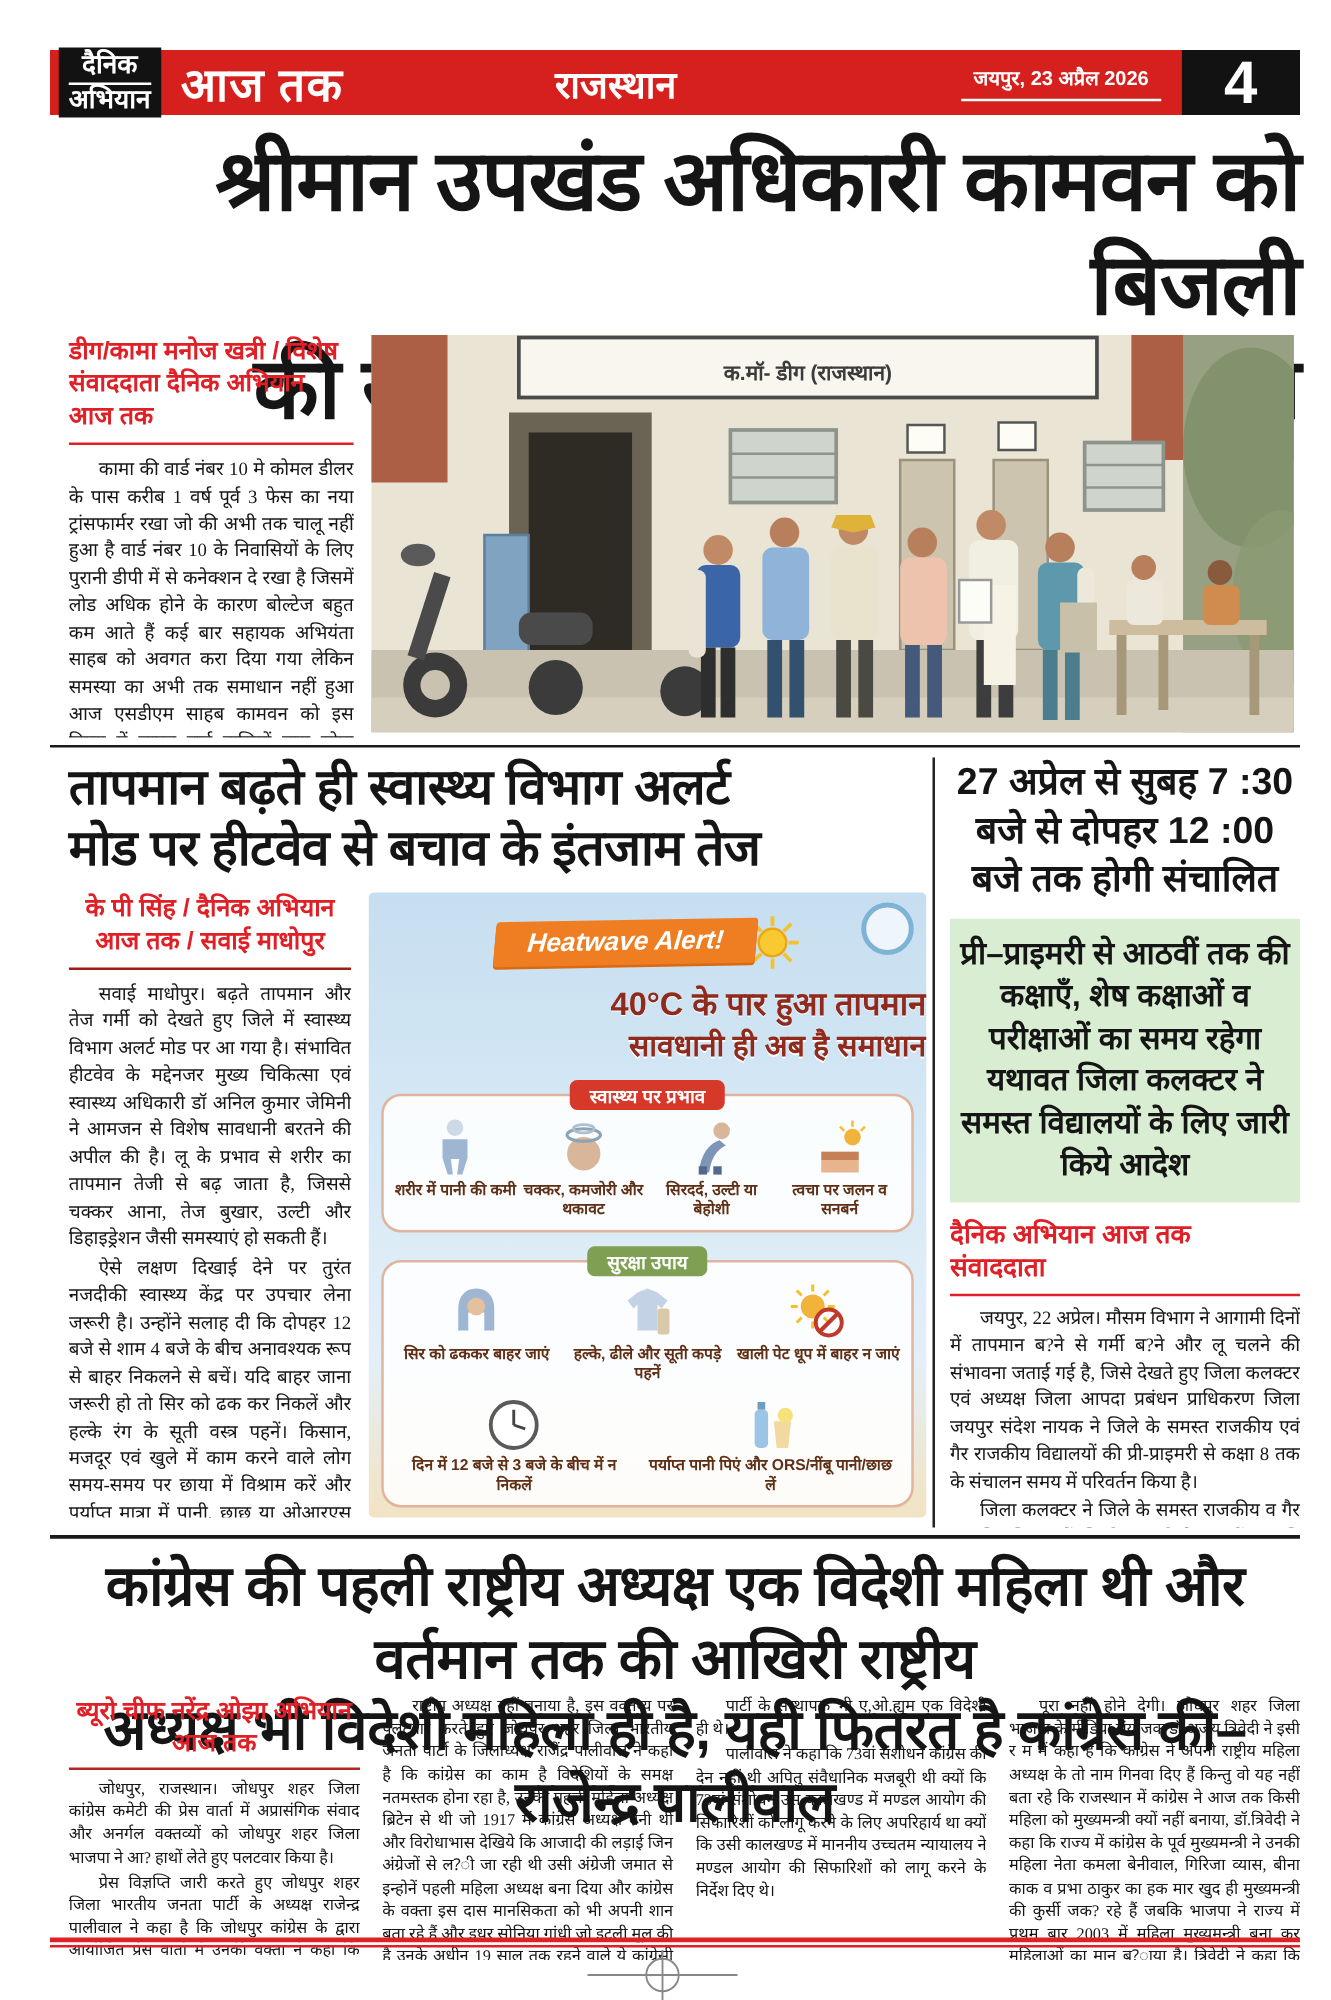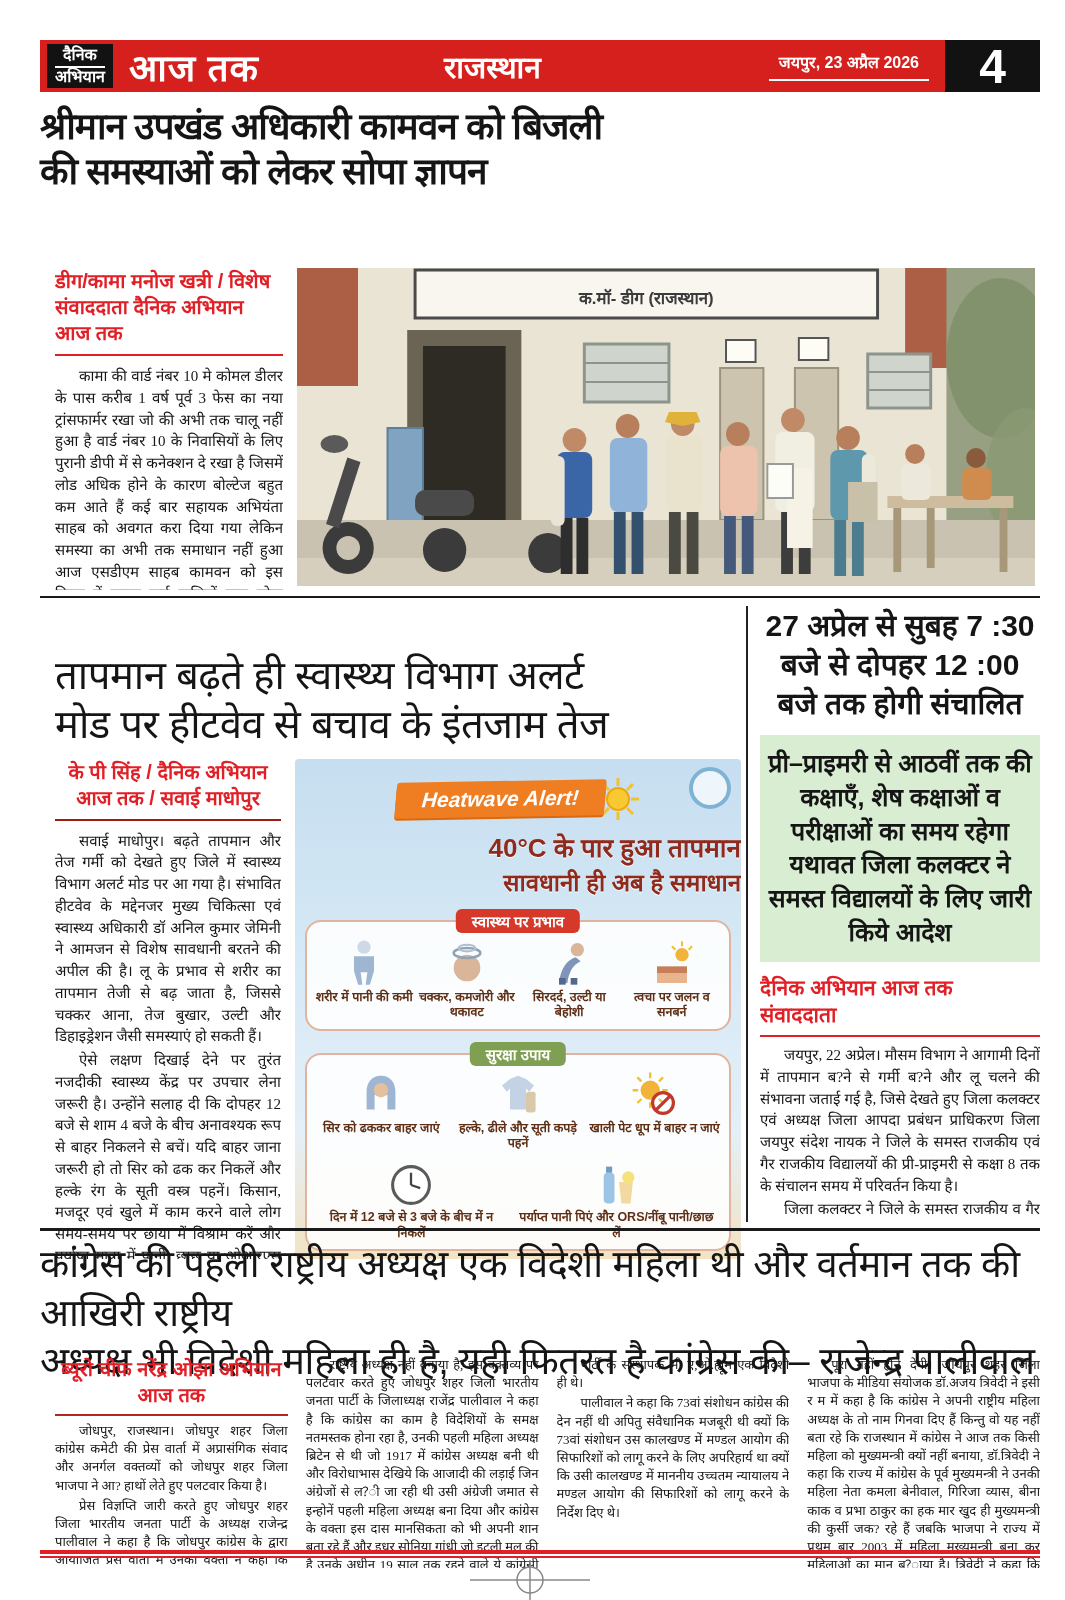--- a/index.html
+++ b/index.html
@@ -2,44 +2,44 @@
 <html><head>
 <meta charset="utf-8">
 <style>
   html,body{margin:0;padding:0;background:#fff;}
   .page{position:relative;width:1065px;height:1600px;background:#fff;overflow:hidden;
         font-family:"Liberation Sans",sans-serif;color:#151515;}
   
   .masthead{position:absolute;left:40px;top:40px;width:1000px;height:52px;display:flex;align-items:stretch;}
   .mast-red{flex:1;background:#d6201e;display:flex;align-items:center;position:relative;}
   .logo-box{background:#121212;margin:3px 0 3px 7px;padding:2px 8px;display:flex;flex-direction:column;justify-content:center;}
-  .logo-box span{color:#fff;font-weight:bold;font-size:16px;line-height:1.15;text-align:center;}
+  .logo-box span{color:#fff;font-weight:bold;font-size:21px;line-height:1.15;text-align:center;}
   .logo-box span:first-child{border-bottom:2px solid #fff;padding-bottom:1px;}
   .brand{color:#fff;font-weight:800;font-size:37px;margin-left:16px;letter-spacing:1px;}
   .edition{position:absolute;left:0;right:0;text-align:center;color:#fff;font-weight:800;font-size:30px;}
   .dateline{margin-left:auto;margin-right:16px;color:#fff;font-weight:bold;font-size:16px;
             border-bottom:2px solid #fff;padding:0 10px 6px;}
   .pageno-box{width:95px;background:#121212;color:#fff;display:flex;align-items:center;justify-content:center;
               font-size:48px;font-weight:800;}
   
-  .lead-headline{position:absolute;left:40px;top:104px;width:1000px;text-align:left;
-                 font-size:37px;font-weight:800;line-height:1.22;letter-spacing:-1px;}
+  .lead-headline{position:absolute;left:40px;top:104px;width:1000px;text-align:right;
+                 font-size:68px;font-weight:800;line-height:1.22;letter-spacing:-1px;}
   .divider{position:absolute;left:40px;width:1000px;background:#1a1a1a;}
   
   .lead-row{position:absolute;left:55px;top:268px;width:980px;display:flex;gap:14px;}
   .lead-col{width:228px;flex:none;height:322px;overflow:hidden;}
   .byline-red{color:#e01f26;font-weight:800;font-size:20px;line-height:1.3;padding-bottom:8px;
               border-bottom:2px solid #e01f26;margin-bottom:10px;}
   .bodytext{font-family:"Liberation Serif",serif;font-size:15px;line-height:1.45;text-align:justify;}
   .bodytext p{margin:0 0 2px 0;text-indent:24px;}
   .lead-photo{flex:1;height:318px;border-radius:26px;}
   .lead-photo svg{display:block;width:100%;height:100%;}
   
   .heat-zone{position:absolute;left:55px;top:606px;width:686px;}
-  .heat-headline{font-size:40px;font-weight:400;line-height:1.22;letter-spacing:-0.5px;margin-top:45px;}
+  .heat-headline{font-size:40px;font-weight:700;line-height:1.22;letter-spacing:-0.5px;}
   .heat-row{display:flex;gap:14px;margin-top:10px;}
   .heat-col{width:226px;flex:none;height:500px;overflow:hidden;}
   .heat-col .byline-red{text-align:center;border-bottom-color:#9c1d16;}
   .vrule{position:absolute;left:746px;top:606px;width:2px;height:616px;background:#222;}
   
   .poster{flex:1;height:500px;position:relative;overflow:hidden;border-radius:4px;
           background:linear-gradient(180deg,#c6def0 0%,#d8eaf6 45%,#e4eff7 75%,#f2e3c2 100%);}
   .poster-logo{position:absolute;top:8px;right:10px;width:34px;height:34px;border-radius:50%;
                background:#eef6fb;border:4px solid #7fb3d6;}
   .ribbon-wrap{display:flex;justify-content:center;align-items:center;margin-top:18px;position:relative;}
@@ -60,22 +60,22 @@
   .pcell svg{display:block;margin:0 auto 2px;}
   .plabel{font-size:12.5px;font-weight:bold;color:#5f2f16;line-height:1.25;}
   
   .school-zone{position:absolute;left:760px;top:606px;width:280px;height:616px;overflow:hidden;}
   .school-headline{font-size:30px;font-weight:800;text-align:center;line-height:1.3;}
   .green-box{background:#d9edd2;margin-top:12px;padding:12px 8px;font-size:25px;font-weight:800;
              text-align:center;line-height:1.35;}
   .school-byline{color:#e01f26;font-weight:800;font-size:21px;text-align:left;line-height:1.3;
                  margin-top:12px;padding-bottom:7px;border-bottom:2px solid #e01f26;margin-bottom:8px;}
   
-  .congress-headline{position:absolute;left:40px;top:1240px;width:1000px;text-align:left;
-                     font-size:38px;font-weight:400;line-height:1.28;letter-spacing:-0.5px;}
+  .congress-headline{position:absolute;left:40px;top:1240px;width:1000px;text-align:center;
+                     font-size:45px;font-weight:700;line-height:1.28;letter-spacing:-0.5px;}
   .congress-cols{position:absolute;left:55px;top:1356px;width:985px;height:212px;overflow:hidden;
                  display:flex;gap:18px;}
   .ccol{flex:1;overflow:hidden;}
   .ccol .bodytext{font-size:13px;line-height:1.4;}
   .ccol .byline-red{text-align:center;border-bottom-color:#b1261f;margin-bottom:6px;padding-bottom:6px;}
   .red-rule{position:absolute;left:40px;top:1550px;width:1000px;}
   .red-rule .r1{height:4px;background:#e01f26;}
   .red-rule .r2{height:2px;background:#fff;}
   .red-rule .r3{height:2px;background:#e01f26;}
   .crop-mark{position:absolute;left:465px;top:1560px;}

